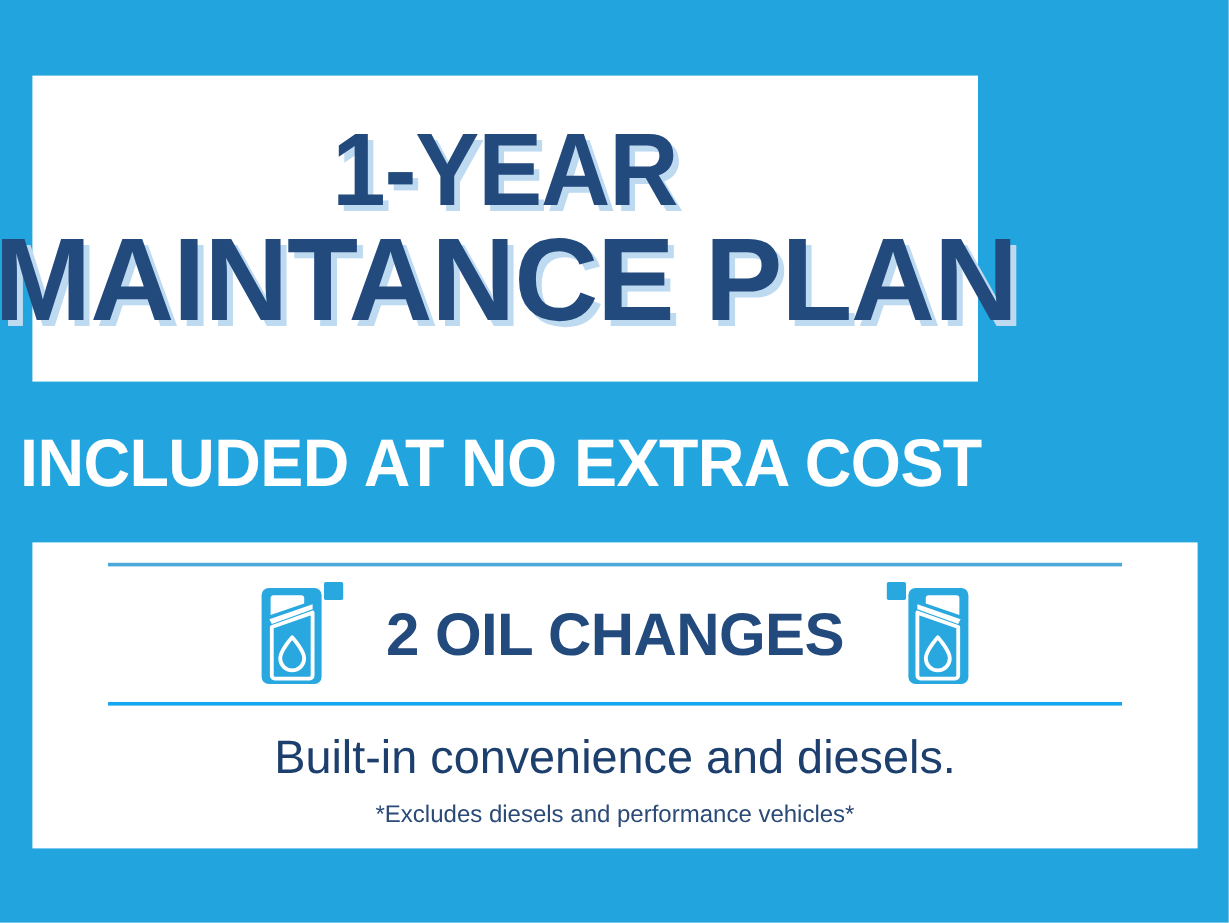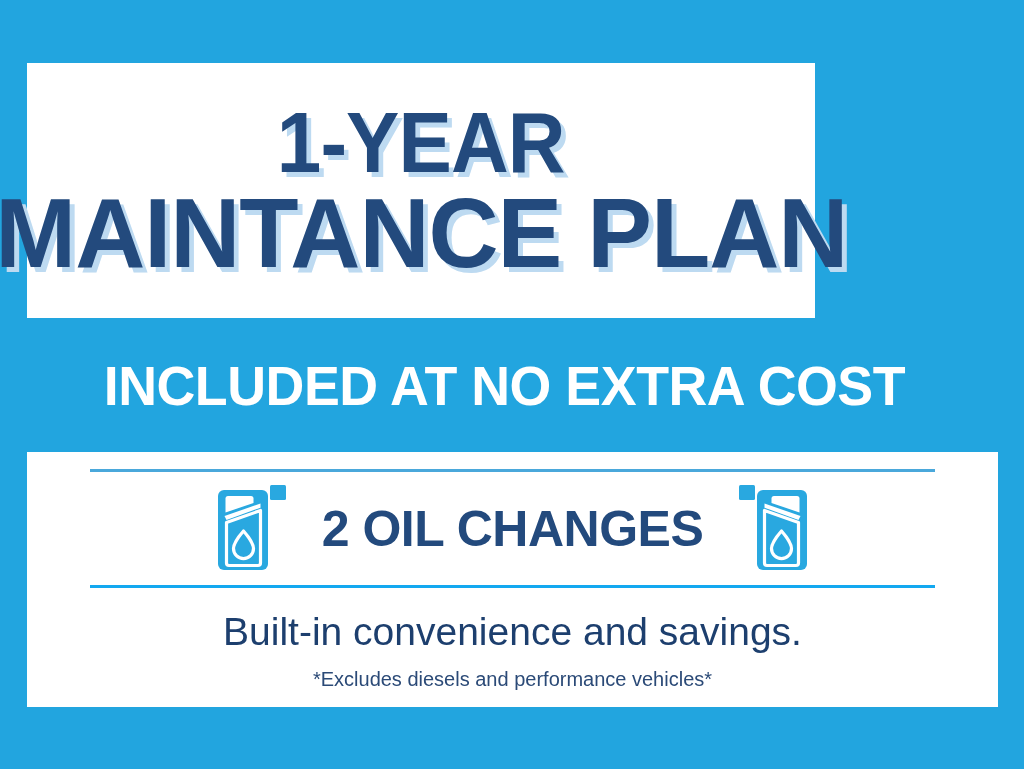--- a/index.html
+++ b/index.html
@@ -57,22 +57,21 @@
 
   
   .subtitle-band {
     position: absolute;
     left: 0;
     top: 318px;
     width: 920px;
     height: 134px;
     display: flex;
     align-items: center;
-    justify-content: center;
-    padding-left: 44px;
+    justify-content: flex-start;
   }
 
   .subtitle {
     color: #ffffff;
     font-size: 56px;
     font-weight: 700;
     text-transform: uppercase;
     letter-spacing: -0.5px;
     white-space: nowrap;
     transform: scaleX(0.96);
@@ -197,19 +196,19 @@
         <path d="M11.5 15.5 a2.5 2.5 0 0 1 2.5 -2.5 h23 a2.5 2.5 0 0 1 2.5 2.5 v4.5 l-28 9.5 z" fill="#ffffff"></path>
         <path d="M10.5 33 L46.5 20.5 v4.2 L12.5 37 z" fill="#ffffff"></path>
         <path d="M12.5 39.5 L46.5 27.5 v52.5 a2.5 2.5 0 0 1 -2.5 2.5 h-29 a2.5 2.5 0 0 1 -2.5 -2.5 z" fill="none" stroke="#ffffff" stroke-width="3.2" stroke-linejoin="round"></path>
         <path d="M29.5 48 c0 0 -10 11.2 -10 17.6 a10 10 0 0 0 20 0 c0 -6.4 -10 -17.6 -10 -17.6 z" fill="none" stroke="#ffffff" stroke-width="3.2" stroke-linejoin="round"></path>
       </svg>
 
     </div>
 
     <div class="rule rule-bottom"></div>
 
-    <div class="tagline">Built-in convenience and savings.</div>
+    <div class="tagline">Built-in convenience and diesels.</div>
 
     <div class="disclaimer">*Excludes diesels and performance vehicles*</div>
 
   </div>
 
 </div>
 
 </body></html>

